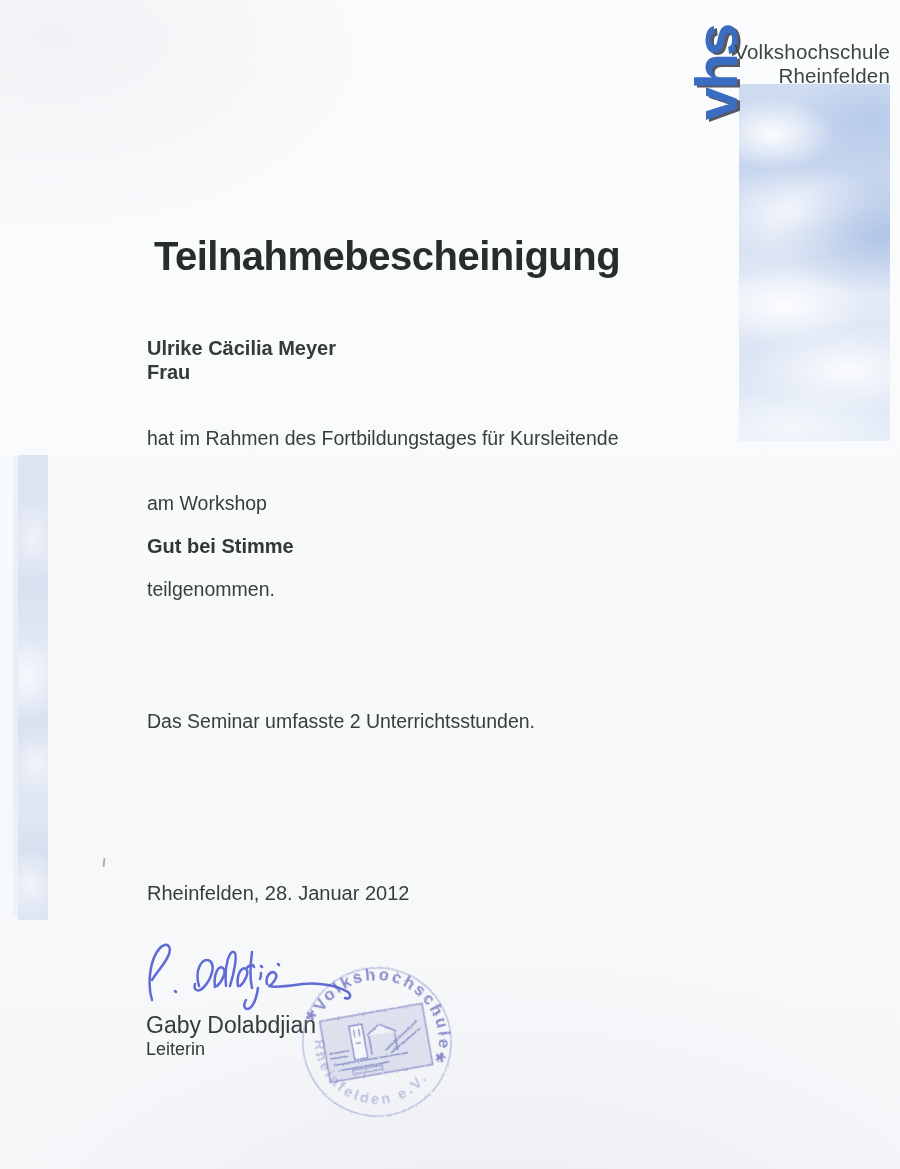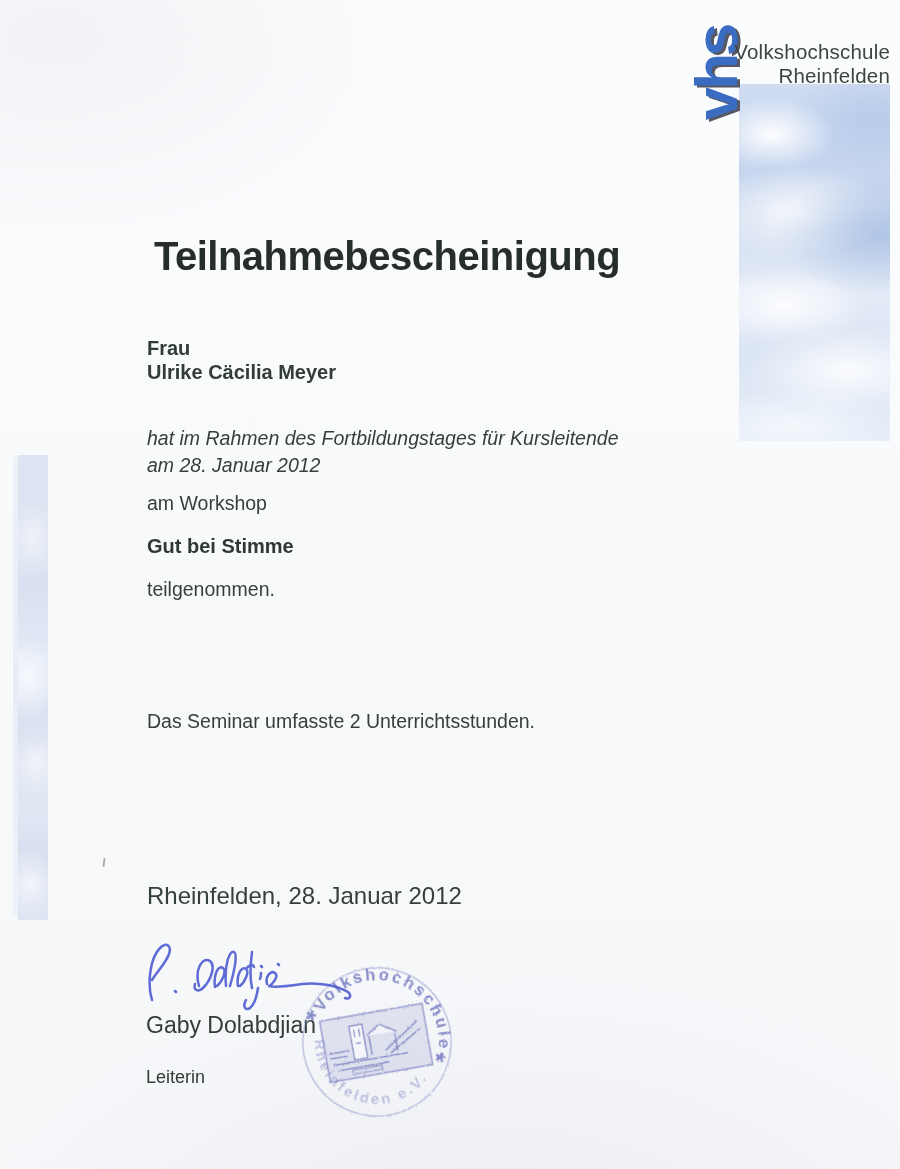--- a/index.html
+++ b/index.html
@@ -67,32 +67,32 @@
   .title{
     position:absolute;left:147px;top:227px;margin:7px;
     font-size:40px;font-weight:bold;letter-spacing:-.5px;color:#262e2c;
   }
   .recipient{
     position:absolute;left:147px;top:337px;
     font-size:20px;font-weight:bold;line-height:23.5px;color:#323c39;
   }
   .context{
     position:absolute;left:147px;top:425px;
-    font-size:19.5px;line-height:26.5px;color:#353f3c;font-style:italic;
+    font-size:19.5px;line-height:26.5px;color:#353f3c;
   }
   .line{position:absolute;left:147px;font-size:19.5px;color:#353f3c;}
   .workshop-label{top:492px;}
   .workshop-title{top:535px;font-weight:bold;font-size:20px;color:#2e3835;}
   .participation{top:578px;}
   .duration{top:710px;}
-  .place-date{top:882px;font-size:24px;}
+  .place-date{top:882px;font-size:20px;}
 
   .signer{position:absolute;left:146px;top:1012px;color:#323c39;}
   .signer-name{font-size:23px;line-height:26px;}
-  .signer-role{font-size:18px;line-height:22px;margin-top:28px;}
+  .signer-role{font-size:18px;line-height:22px;}
 
   
   .signature{position:absolute;left:140px;top:936px;z-index:5;}
   .stamp{position:absolute;left:289px;top:954px;z-index:4;opacity:.92;}
 
   .artifact{
     position:absolute;left:103px;top:858px;width:2px;height:9px;
     background:#8d8b79;transform:rotate(7deg);opacity:.65;border-radius:1px;
   }
 </style>
@@ -110,27 +110,26 @@
   </div>
 
   <div class="org">
     <div>Volkshochschule</div>
     <div>Rheinfelden</div>
   </div>
 
   <h1 class="title">Teilnahmebescheinigung</h1>
 
   <div class="recipient">
+    <div>Ulrike Cäcilia Meyer</div>
     <div>Frau</div>
-    <div>Ulrike Cäcilia Meyer</div>
   </div>
 
   <div class="context">
     <div>hat im Rahmen des Fortbildungstages für Kursleitende</div>
-    <div>am 28. Januar 2012</div>
   </div>
 
   <div class="line workshop-label">am Workshop</div>
   <div class="line workshop-title">Gut bei Stimme</div>
   <div class="line participation">teilgenommen.</div>
   <div class="line duration">Das Seminar umfasste 2 Unterrichtsstunden.</div>
   <div class="line place-date">Rheinfelden, 28. Januar 2012</div>
 
   <svg class="signature" width="230" height="80" viewBox="0 0 230 80">
     <path fill="none" stroke="#4b58cf" stroke-width="2.5" stroke-linecap="round" stroke-linejoin="round" opacity=".88" d="M12,64 C7,48 10,22 20,12 C26,6 32,9 29,18 C26,27 18,34 12,44

